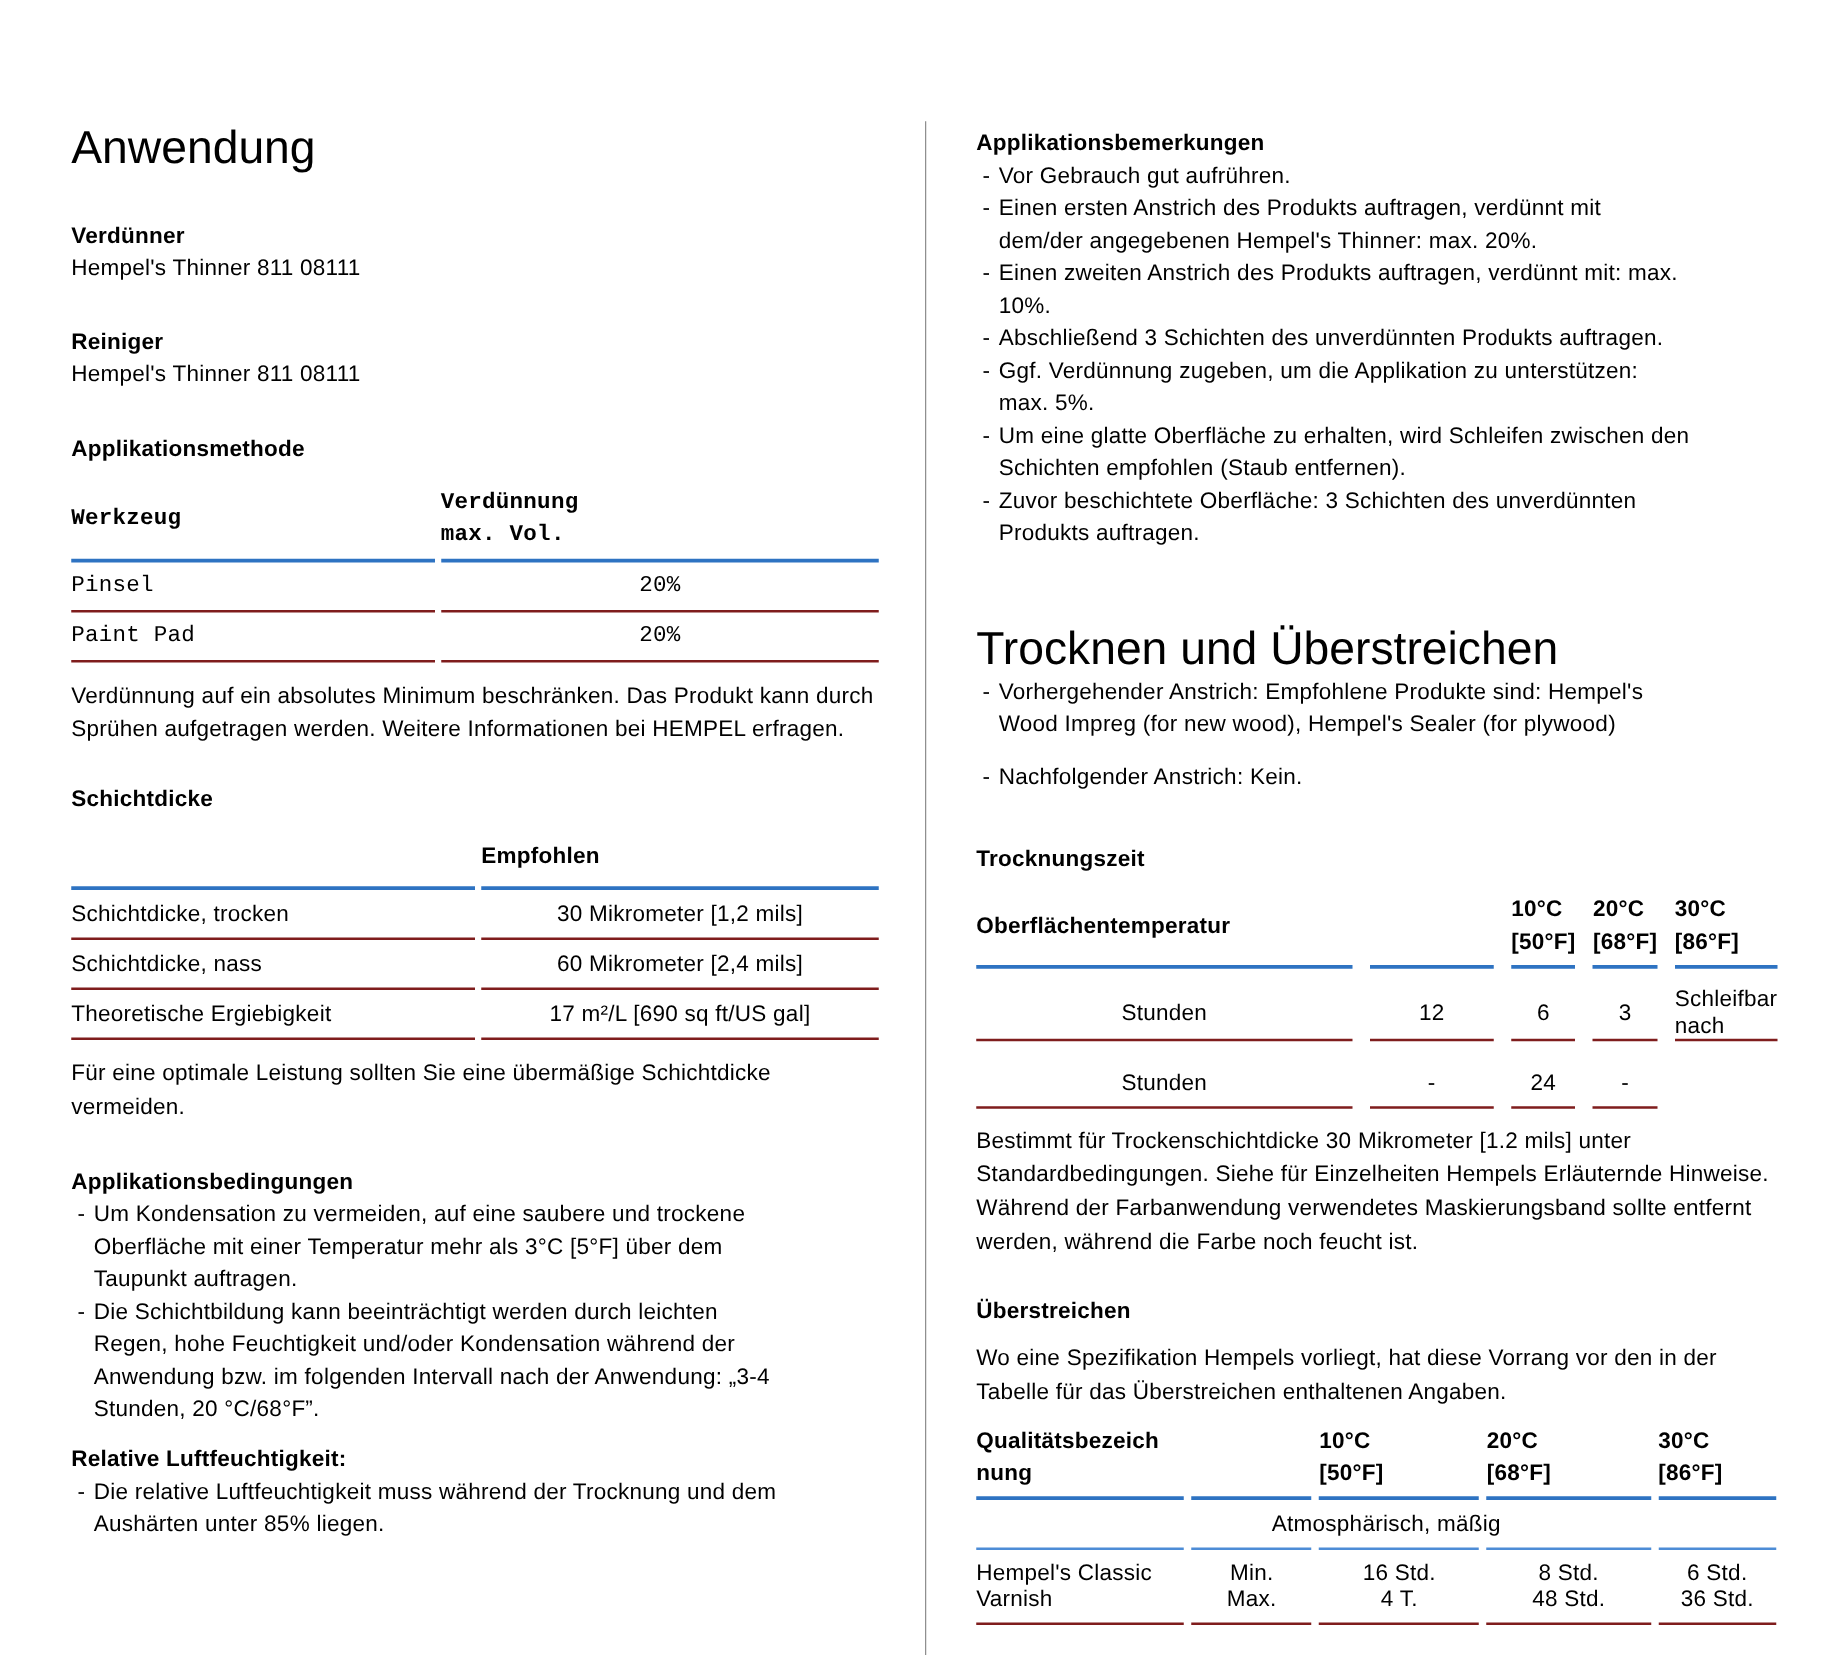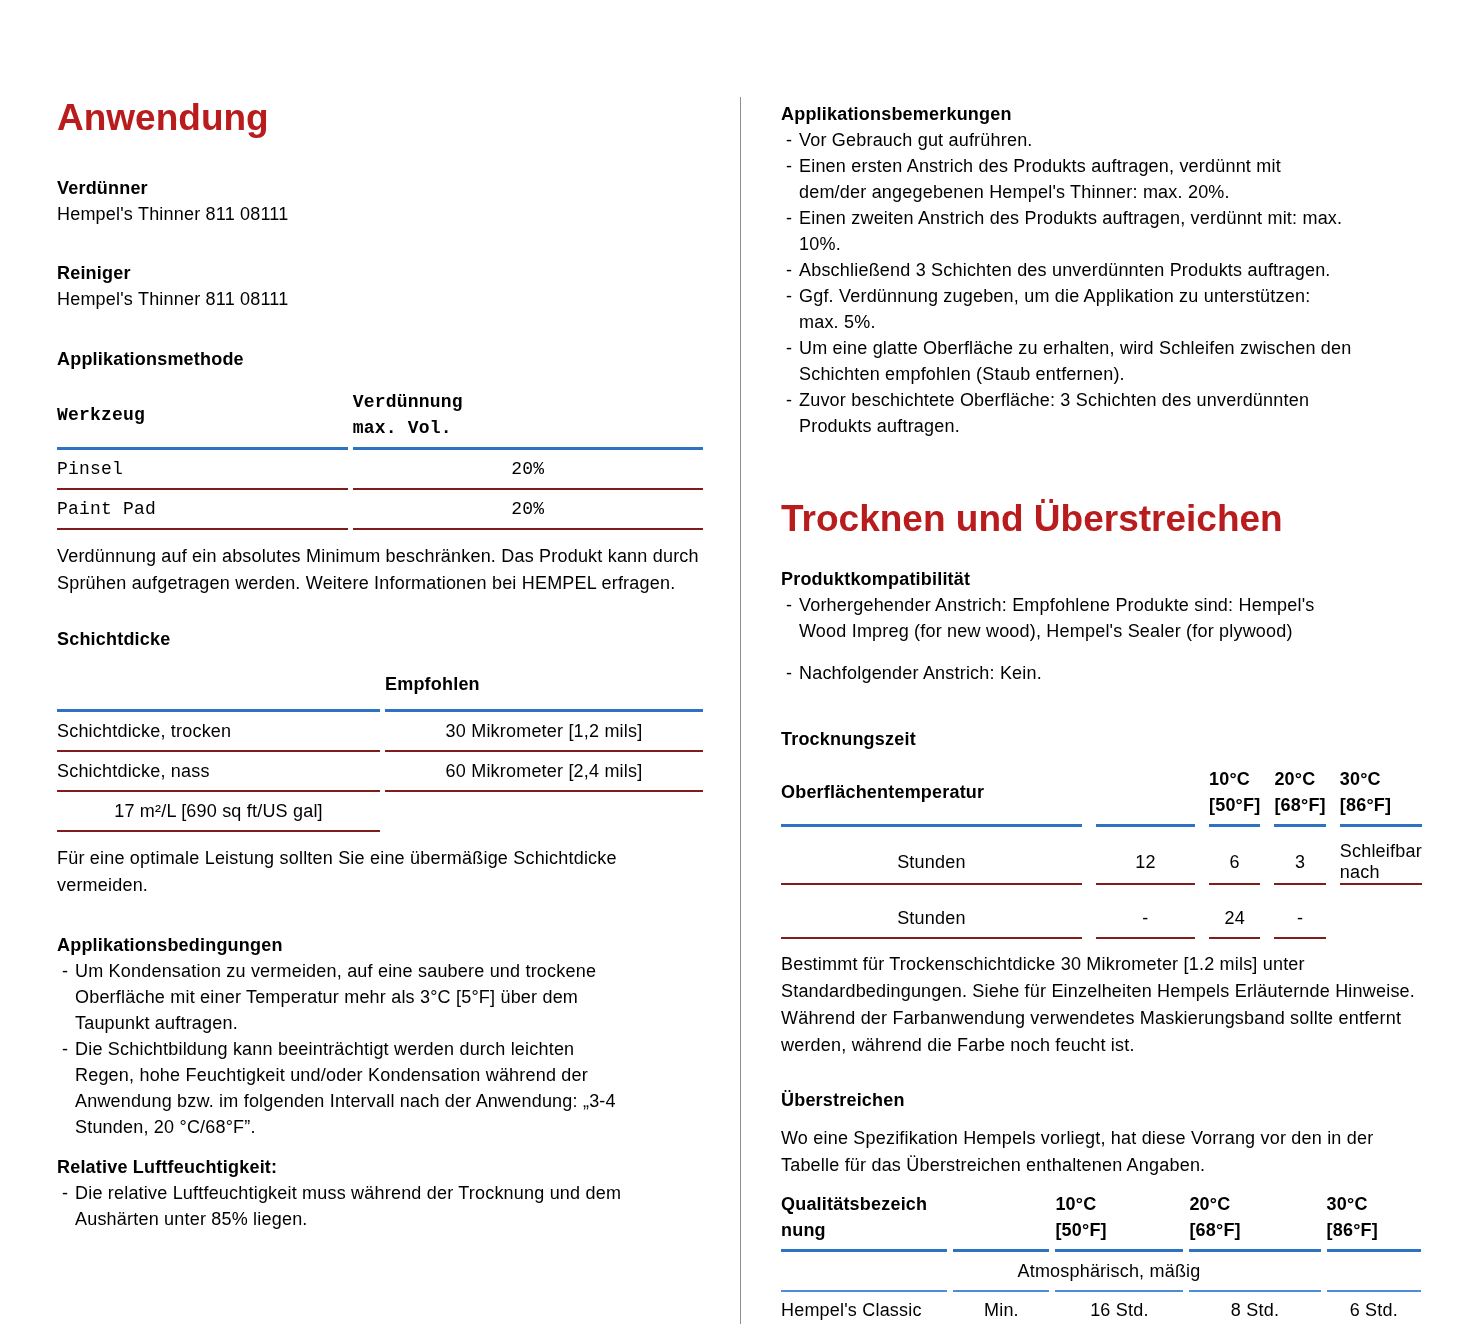--- a/index.html
+++ b/index.html
@@ -6,21 +6,21 @@
   body{
     width:1460px;height:1324px;position:relative;background:#ffffff;
     font-family:"Liberation Sans", sans-serif;color:#000;overflow:hidden;
     -webkit-font-smoothing:antialiased;
   }
   .vdivider{position:absolute;left:740px;top:97px;height:1227px;width:1px;background:#8f8f8f;}
   .col{position:absolute;top:0;}
   .col-left{left:57px;width:646px;}
   .col-right{left:781px;width:640px;}
 
-  .h1{font-size:37px;line-height:42px;font-weight:700;color:#b91c1c;letter-spacing:0px;}
+  .h1{font-size:37px;line-height:42px;font-weight:400;color:#000000;letter-spacing:0px;}
   .h1-left{margin-top:97px;}
   .h1-right{margin-top:59px;}
 
   .sub{font-size:18px;line-height:26px;font-weight:700;letter-spacing:0.2px;}
   .body-text{font-size:18px;line-height:26px;letter-spacing:0.2px;}
   .para{font-size:18px;line-height:27px;letter-spacing:0.2px;}
   .pre{white-space:pre-wrap;}
 
   
   .blist{margin:0;padding:0;list-style:none;}
@@ -105,20 +105,21 @@
 
   <div class="sub mt-thickness">Schichtdicke</div>
 
   <div class="tbl t-thick">
     <div class="hcell"></div>
     <div class="hcell center">Empfohlen</div>
     <div class="rcell">Schichtdicke, trocken</div>
     <div class="rcell center">30 Mikrometer [1,2 mils]</div>
     <div class="rcell">Schichtdicke, nass</div>
     <div class="rcell center">60 Mikrometer [2,4 mils]</div>
+    <div class="rcell">Theoretische Ergiebigkeit</div>
     <div class="rcell center">17 m²/L [690 sq ft/US gal]</div>
   </div>
 
   <div class="para pre mt-note2">Für eine optimale Leistung sollten Sie eine übermäßige Schichtdicke
 vermeiden.</div>
 
   <div class="sub mt-conditions">Applikationsbedingungen</div>
   <ul class="blist">
     <li>
       <span class="dash">-</span>
@@ -180,21 +181,20 @@
     </li>
     <li>
       <span class="dash">-</span>
       <span class="btext">Zuvor beschichtete Oberfläche: 3 Schichten des unverdünnten
 Produkts auftragen.</span>
     </li>
   </ul>
 
   <div class="h1 h1-right">Trocknen und Überstreichen</div>
 
-  <div class="sub mt-compat">Produktkompatibilität</div>
   <ul class="blist">
     <li>
       <span class="dash">-</span>
       <span class="btext">Vorhergehender Anstrich: Empfohlene Produkte sind: Hempel's
 Wood Impreg (for new wood), Hempel's Sealer (for plywood)</span>
     </li>
     <li class="mt-compat-b2">
       <span class="dash">-</span>
       <span class="btext">Nachfolgender Anstrich: Kein.</span>
     </li>

